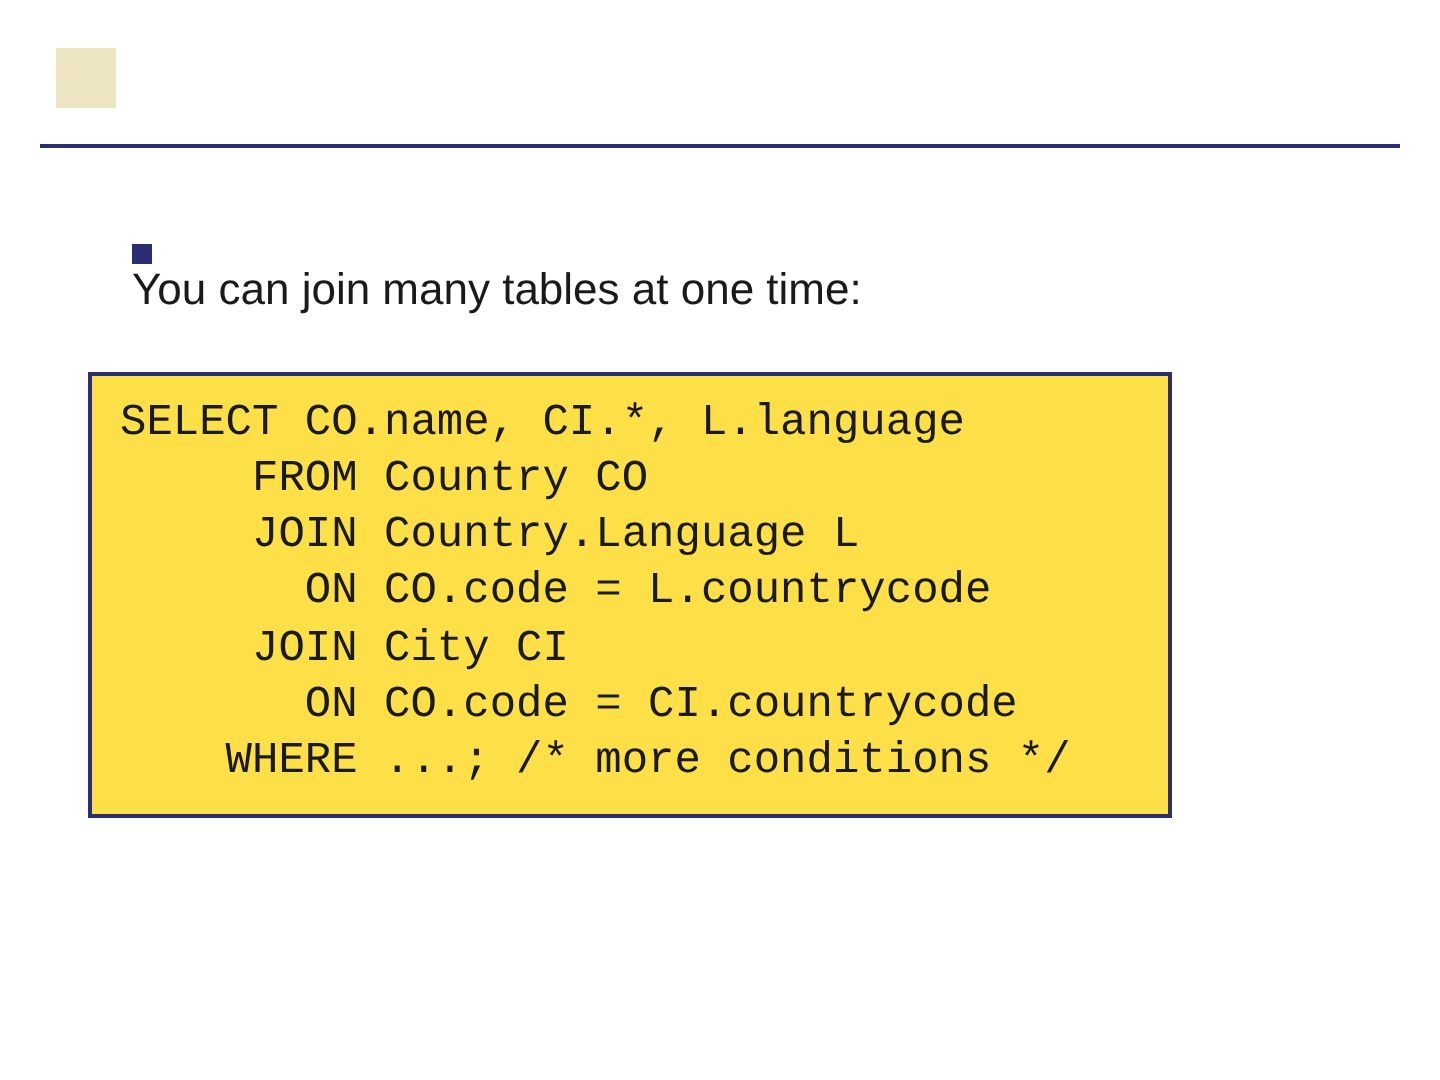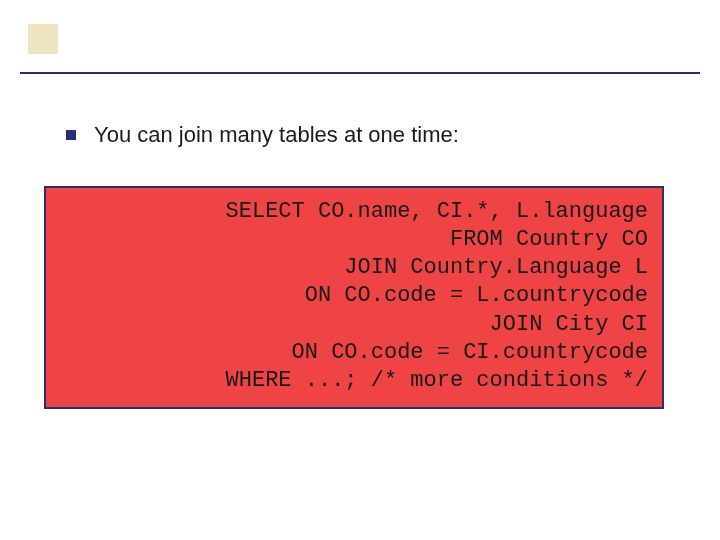--- a/index.html
+++ b/index.html
@@ -41,43 +41,42 @@
     top: 72px;
     width: 680px;
     height: 2px;
     background: #2b2e73;
   }
   .bullet-row {
     position: absolute;
     left: 66px;
     top: 122px;
     display: flex;
-    align-items: center;
+    flex-direction: column;
   }
   .bullet-square {
     width: 10px;
     height: 10px;
     background: #2b2e73;
     margin-right: 18px;
     flex: 0 0 auto;
   }
   .bullet-text {
     font-size: 22px;
     color: #1a1a1a;
   }
   .code-box {
     position: absolute;
     left: 44px;
     top: 186px;
-    width: 620px;
+    width: 542px;
     box-sizing: border-box;
     border: 2px solid #2b2e73;
-    background: #ef4444;
+    background: #fde047;
     padding: 10px 14px 12px 14px;
-    text-align: right;
   }
   .code-box pre {
     margin: 0;
     font-family: "Courier New", Courier, monospace;
     font-size: 22px;
     line-height: 1.28;
     color: #1a1a1a;
     white-space: pre;
   }
 </style>

